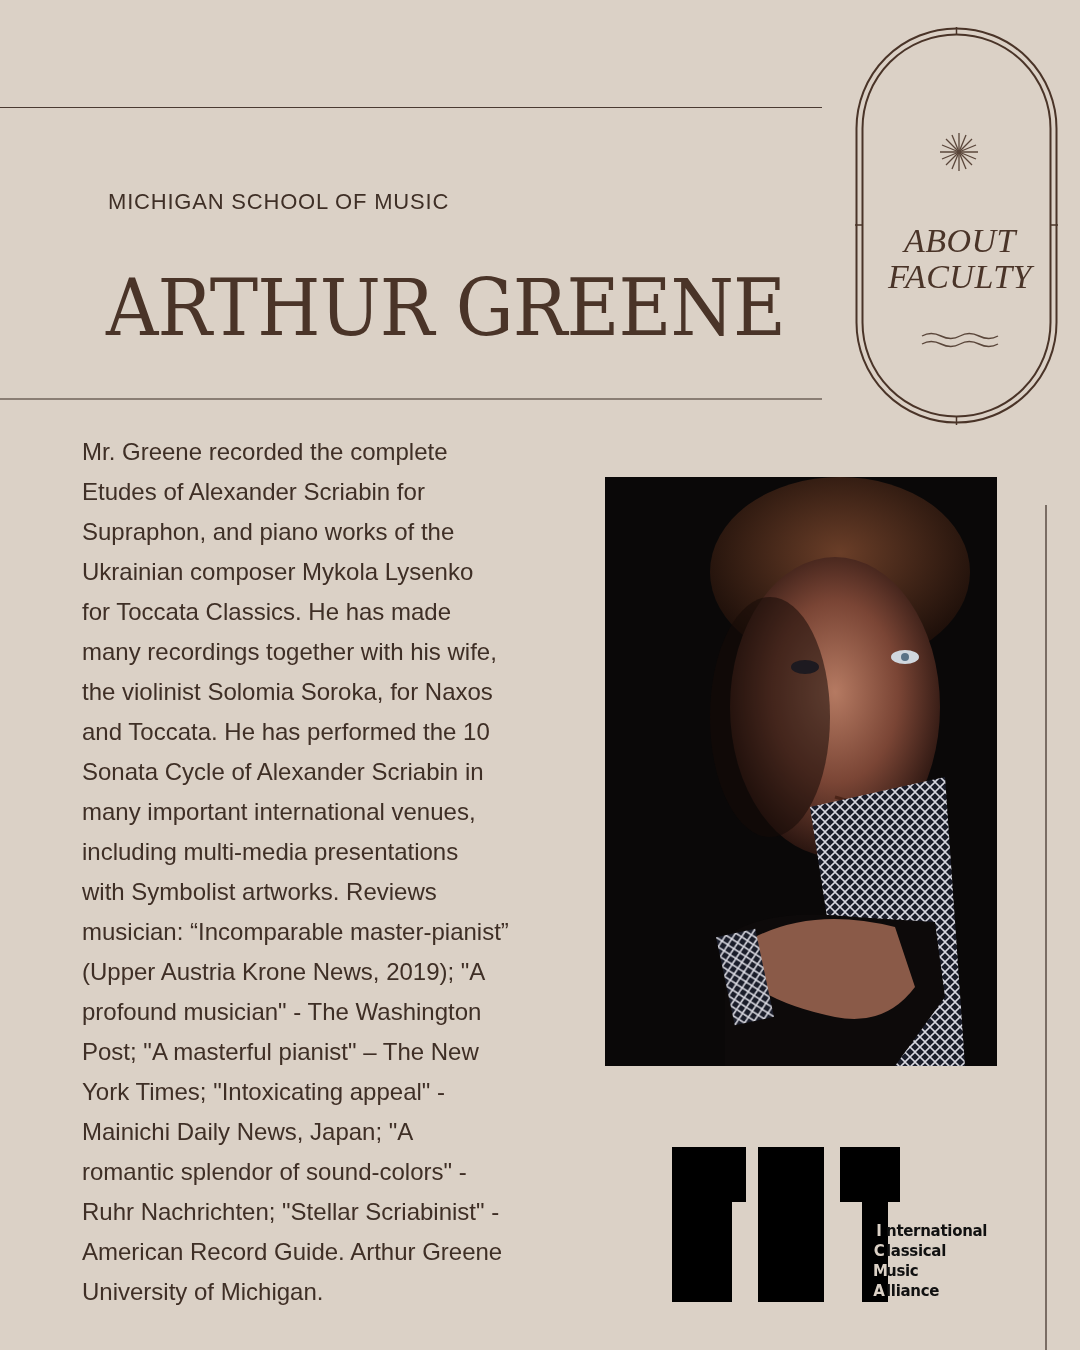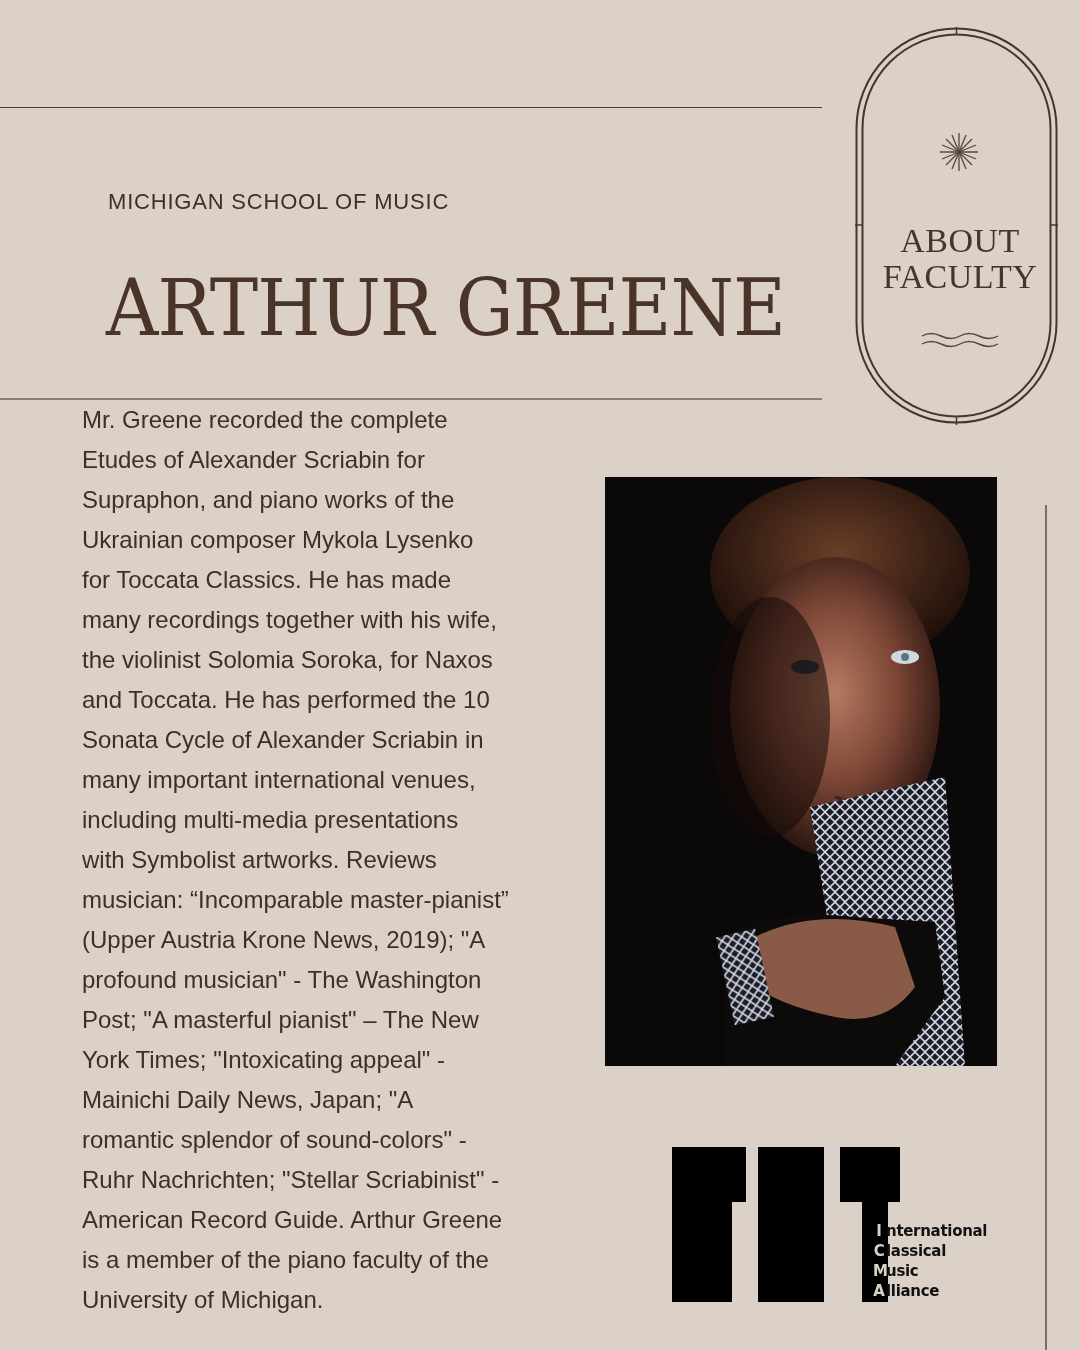--- a/index.html
+++ b/index.html
@@ -19,31 +19,31 @@
     text-transform:uppercase; color:#3f2f26;
   }
   .name {
     position:absolute; left:106px; top:262px;
     font-family:"DejaVu Serif", serif; font-weight:normal;
     font-size:78px; line-height:92px; color:#4a3428;
     letter-spacing:-1px; transform:scaleX(0.93); transform-origin:left center;
     white-space:nowrap;
   }
 
-  .badge { position:absolute; left:855px; top:27px; width:203px; height:396px; }
+  .badge { position:absolute; left:855px; top:27px; width:203px; height:396px;font-style:italic; }
   .badge svg { position:absolute; left:0; top:0; }
   .badge-text {
     position:absolute; left:0; top:196px; width:210px; text-align:center;
     font-family:"Liberation Serif", serif; font-size:34px; line-height:36px;
     color:#4a3428; letter-spacing:0.5px;
   }
   .badge-text div { white-space:nowrap; }
 
   .bio {
-    position:absolute; left:82px; top:400px; width:490px;
+    position:absolute; left:82px; top:432px; width:490px;
     font-size:24px; line-height:40px; color:#3f2f26;
   }
   .bio span { display:block; white-space:nowrap; }
 
   .photo {
     position:absolute; left:605px; top:477px; width:392px; height:589px;
     background:#0a0808; overflow:hidden;
   }
 
   .logo { position:absolute; left:672px; top:1147px; width:320px; height:155px; }
@@ -112,21 +112,20 @@
   <span>with Symbolist artworks. Reviews</span>
   <span>musician: “Incomparable master-pianist”</span>
   <span>(Upper Austria Krone News, 2019); "A</span>
   <span>profound musician" - The Washington</span>
   <span>Post; "A masterful pianist" – The New</span>
   <span>York Times; "Intoxicating appeal" -</span>
   <span>Mainichi Daily News, Japan; "A</span>
   <span>romantic splendor of sound-colors" -</span>
   <span>Ruhr Nachrichten; "Stellar Scriabinist" -</span>
   <span>American Record Guide. Arthur Greene</span>
-  <span>is a member of the piano faculty of the</span>
   <span>University of Michigan.</span>
 </div>
 
 <div class="photo" title="Portrait of Arthur Greene">
   <svg width="392" height="589" viewBox="0 0 392 589">
     <defs>
       <radialGradient id="face" cx="50%" cy="45%" r="55%">
         <stop offset="0%" stop-color="#b57a62"></stop>
         <stop offset="55%" stop-color="#7a4535"></stop>
         <stop offset="100%" stop-color="#2a1510"></stop>

